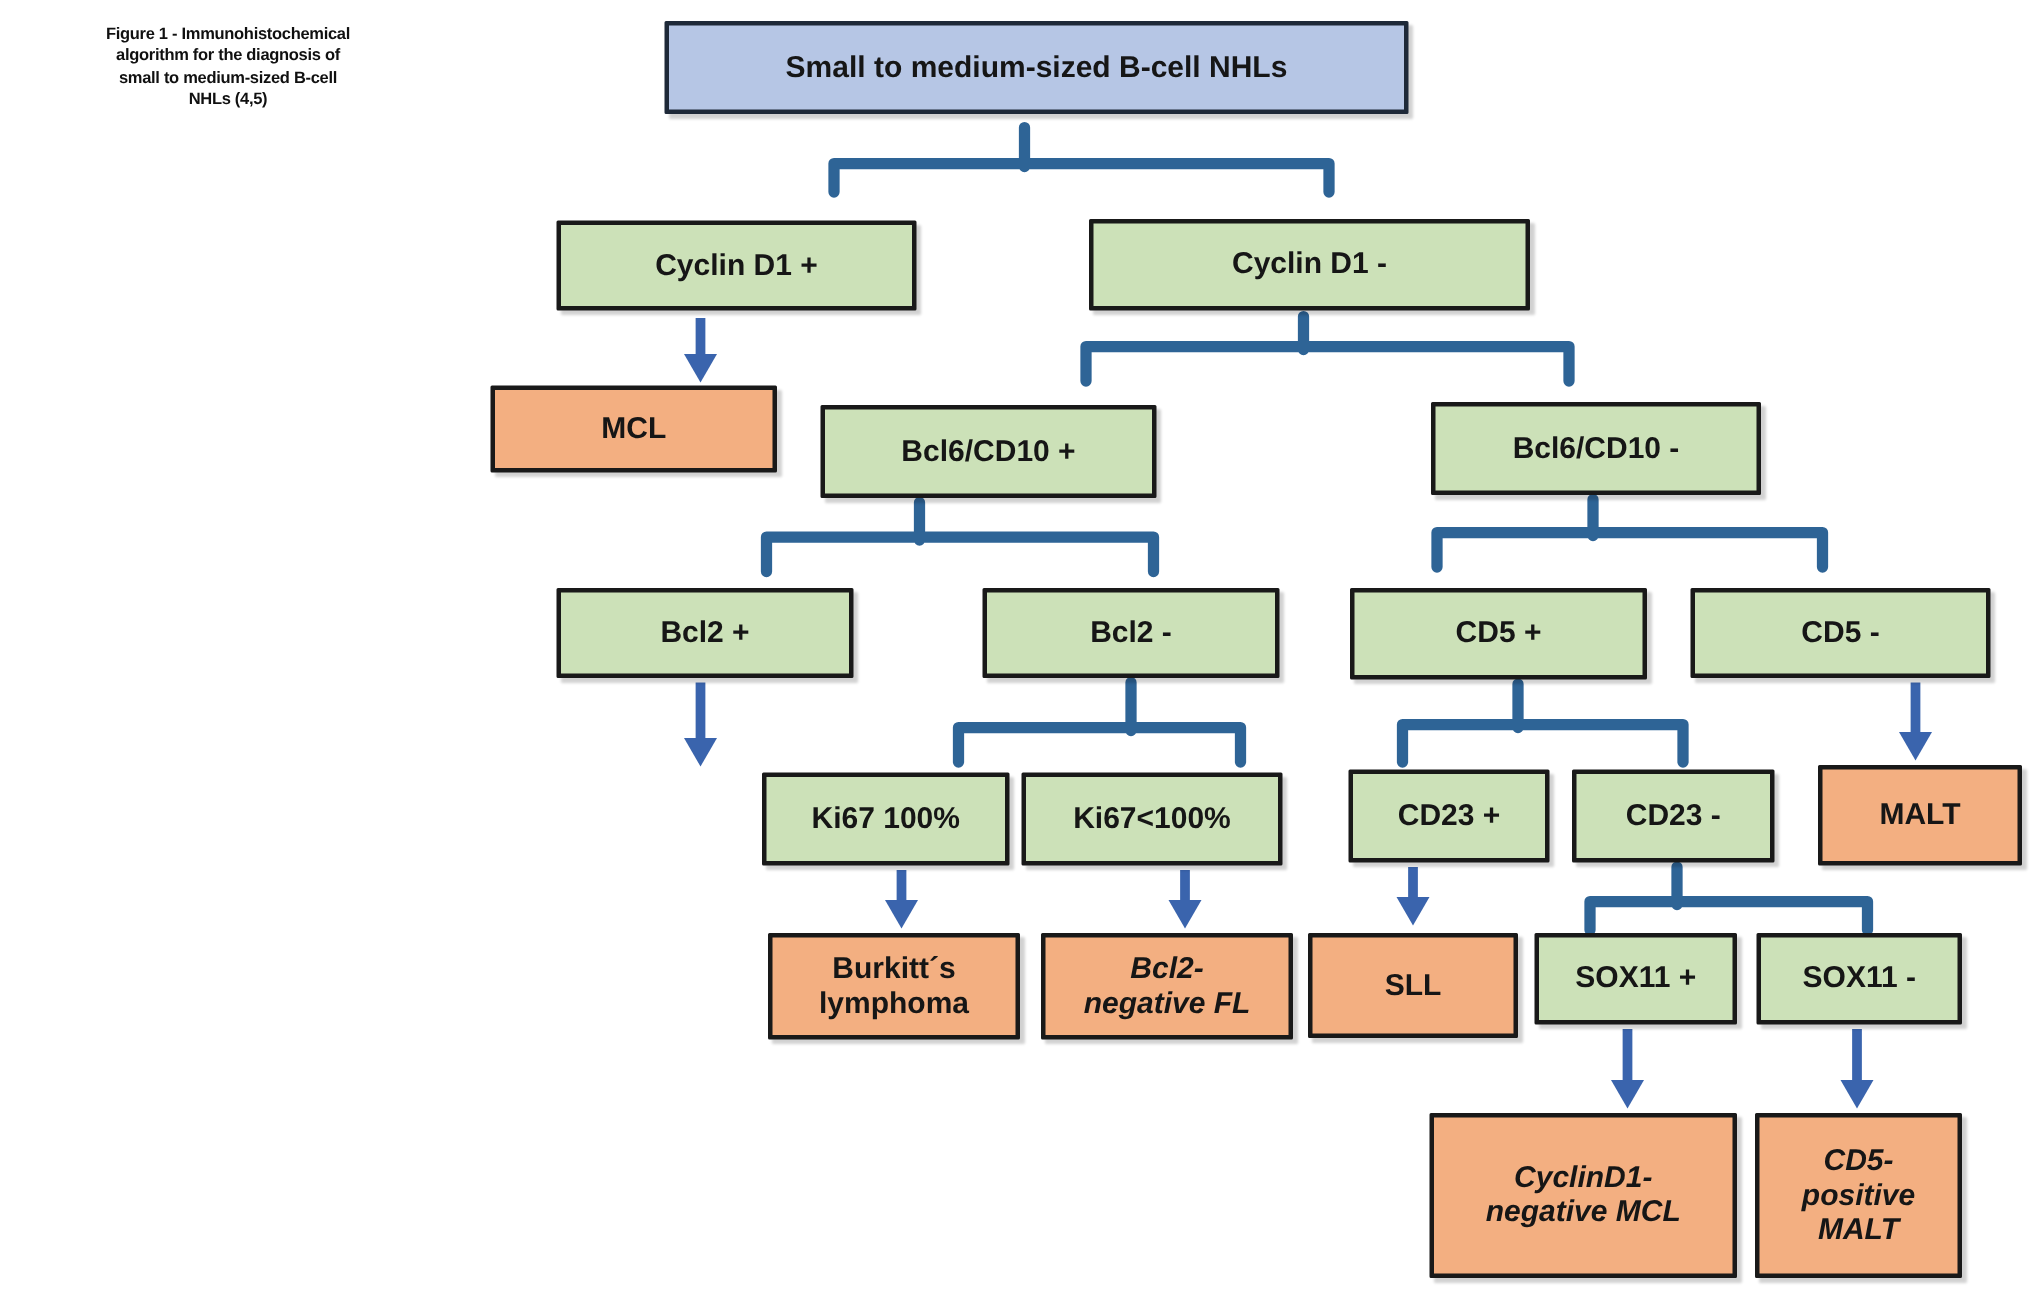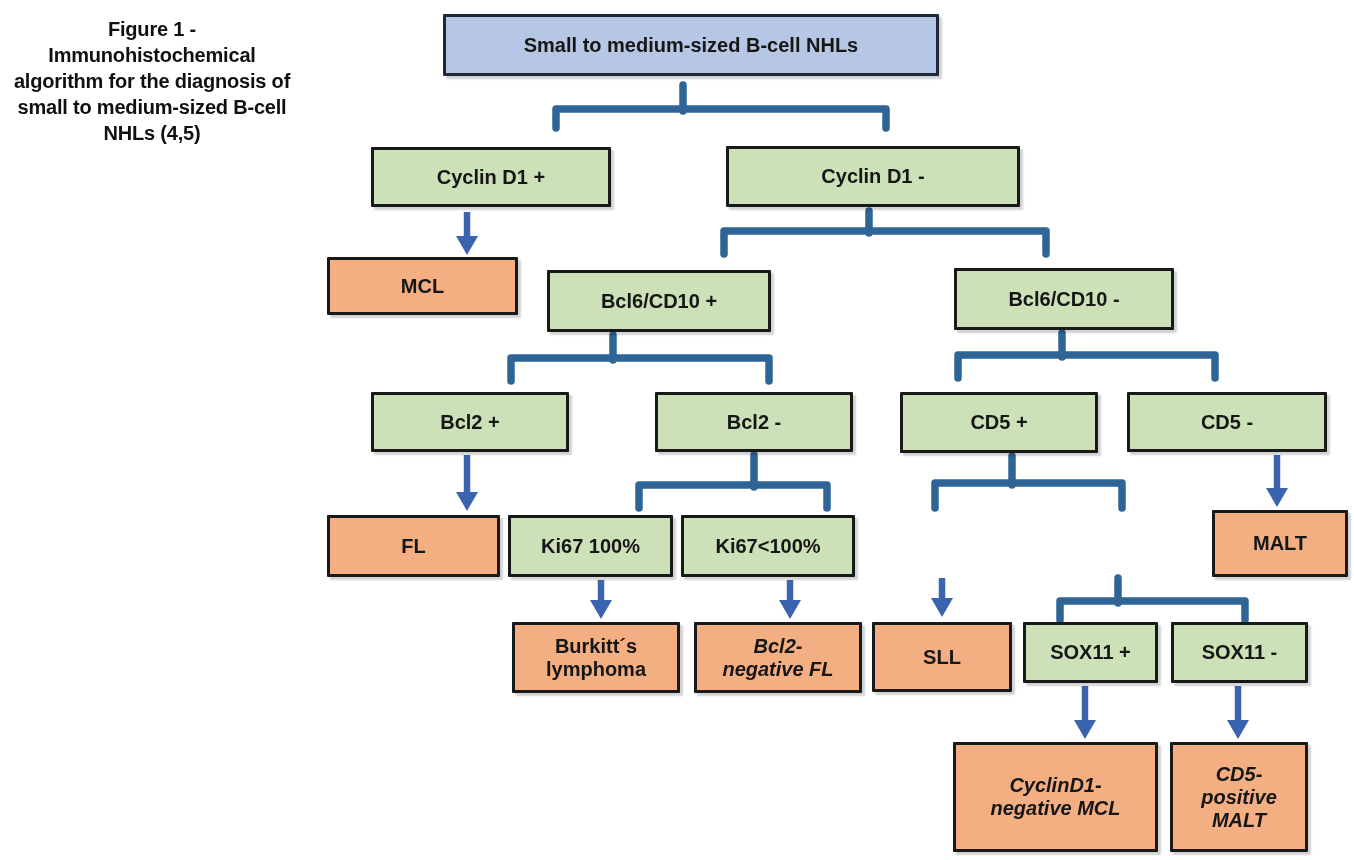--- a/index.html
+++ b/index.html
@@ -2,21 +2,21 @@
 <html><head>
 <meta charset="utf-8">
 <style>
   html,body{margin:0;padding:0;background:#ffffff;}
   .stage{
     position:relative;width:1354px;height:860px;background:#ffffff;overflow:hidden;
     font-family:"Liberation Sans", sans-serif;
   }
   .caption{
     position:absolute;left:4px;top:16px;width:296px;
-    text-align:center;font-weight:bold;font-size:20px;line-height:1.3;
+    text-align:center;font-weight:bold;font-size:11px;line-height:1.3;
     color:#101010;white-space:pre-line;letter-spacing:-0.2px;
   }
   .node{
     position:absolute;box-sizing:border-box;
     display:flex;align-items:center;justify-content:center;
     text-align:center;font-weight:bold;font-size:20px;line-height:1.15;
     color:#161616;border:3px solid #191919;border-radius:1px;
     box-shadow:3px 3px 2px rgba(0,0,0,0.18);
     white-space:pre-line;
   }
@@ -90,23 +90,24 @@
 
   <div class="node orange" style="left:327px;top:257px;width:191px;height:58px;">MCL</div>
   <div class="node green" style="left:547px;top:270px;width:224px;height:62px;">Bcl6/CD10 +</div>
   <div class="node green" style="left:954px;top:268px;width:220px;height:62px;">Bcl6/CD10 -</div>
 
   <div class="node green" style="left:371px;top:392px;width:198px;height:60px;">Bcl2 +</div>
   <div class="node green" style="left:655px;top:392px;width:198px;height:60px;">Bcl2 -</div>
   <div class="node green" style="left:900px;top:392px;width:198px;height:61px;">CD5 +</div>
   <div class="node green" style="left:1127px;top:392px;width:200px;height:60px;">CD5 -</div>
 
-  <div class="node orange" style="left:327px;top:515px;width:173px;height:62px;">FL</div>
   <div class="node green" style="left:508px;top:515px;width:165px;height:62px;">Ki67 100%</div>
   <div class="node green" style="left:681px;top:515px;width:174px;height:62px;">Ki67&lt;100%</div>
+  <div class="node green" style="left:899px;top:513px;width:134px;height:62px;">CD23 +</div>
+  <div class="node green" style="left:1048px;top:513px;width:135px;height:62px;">CD23 -</div>
   <div class="node orange" style="left:1212px;top:510px;width:136px;height:67px;">MALT</div>
 
   <div class="node orange" style="left:512px;top:622px;width:168px;height:71px;">Burkitt´s
 lymphoma</div>
   <div class="node orange em" style="left:694px;top:622px;width:168px;height:71px;">Bcl2-
 negative FL</div>
   <div class="node orange" style="left:872px;top:622px;width:140px;height:70px;">SLL</div>
   <div class="node green" style="left:1023px;top:622px;width:135px;height:61px;">SOX11 +</div>
   <div class="node green" style="left:1171px;top:622px;width:137px;height:61px;">SOX11 -</div>
 

